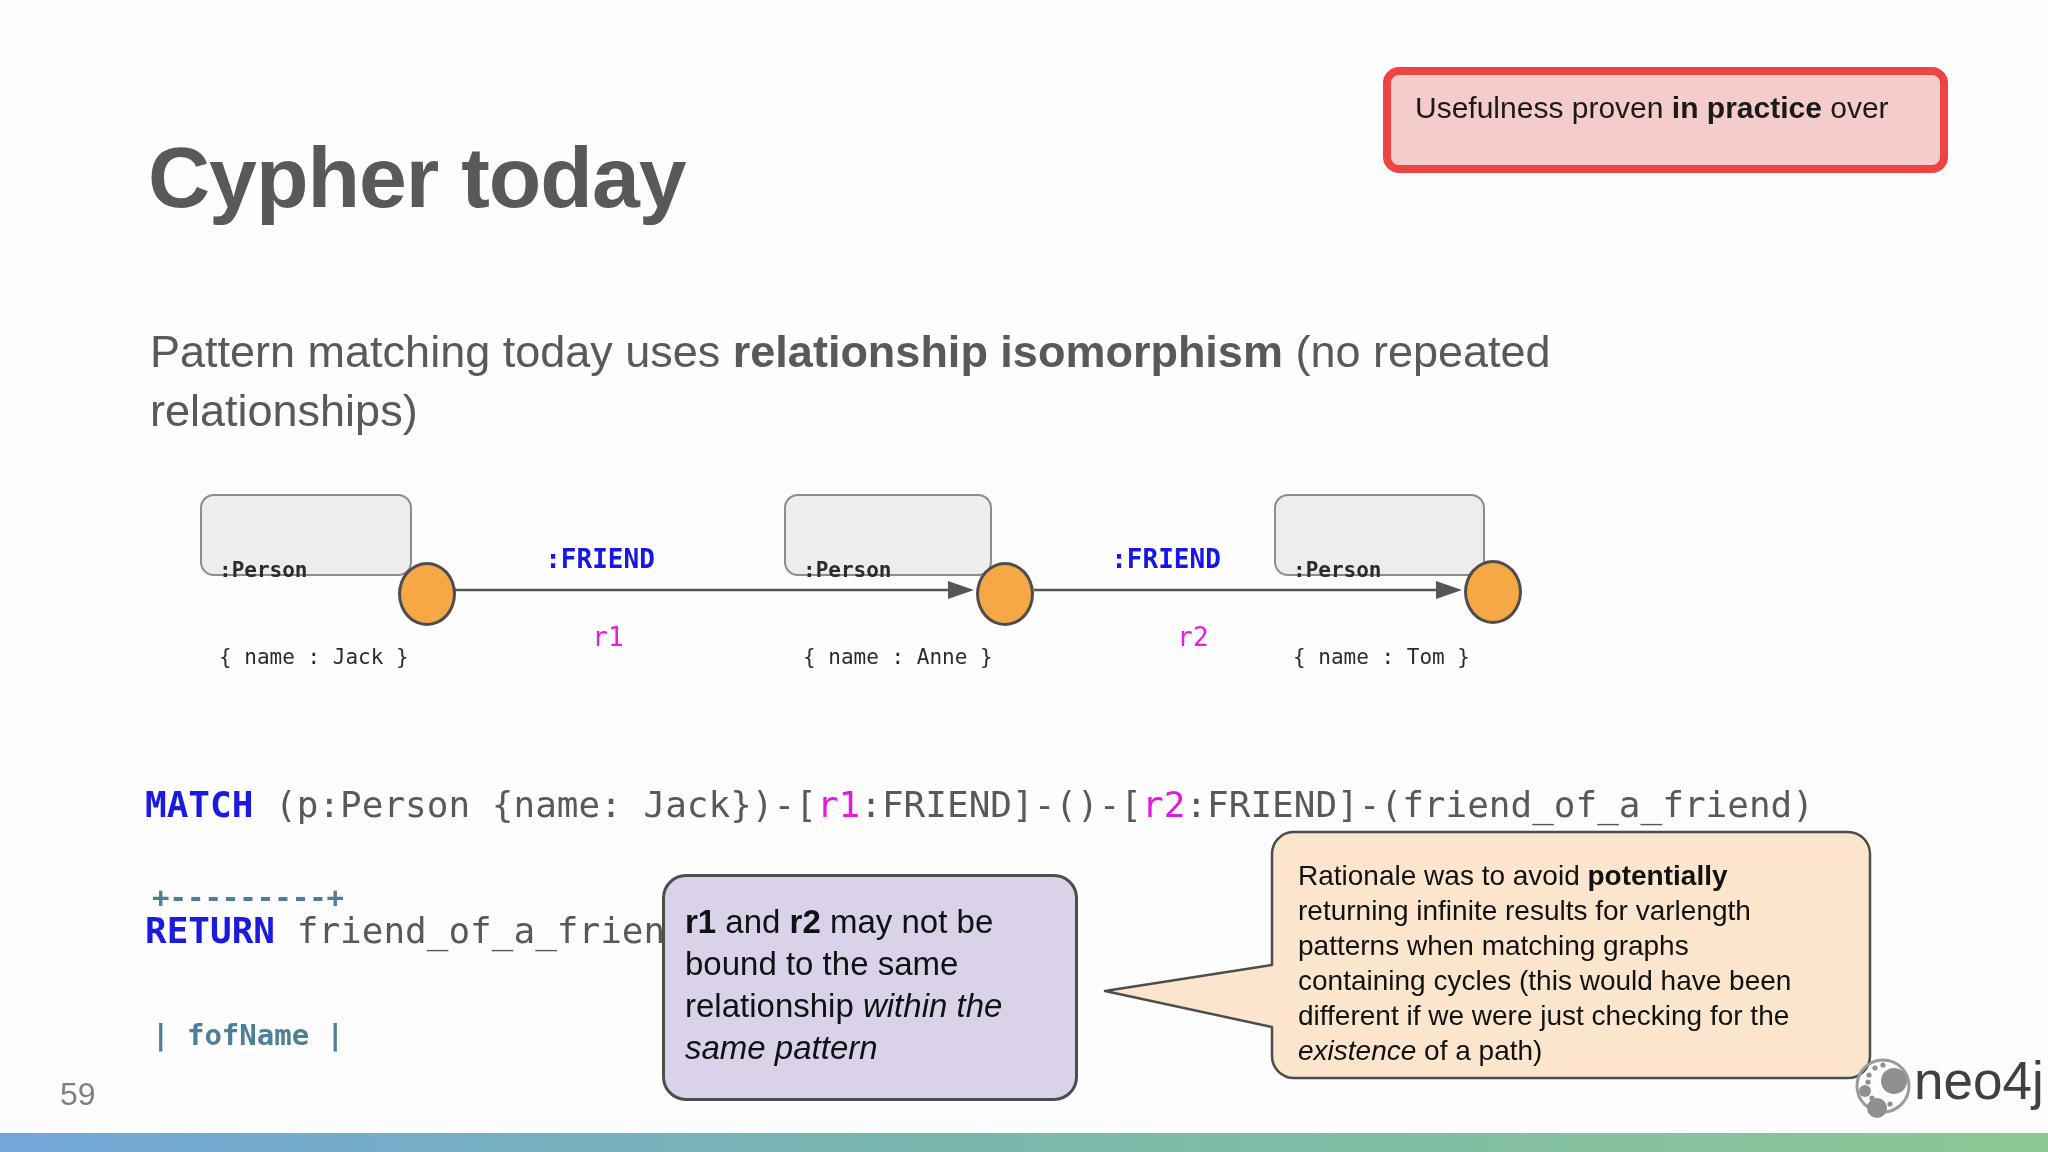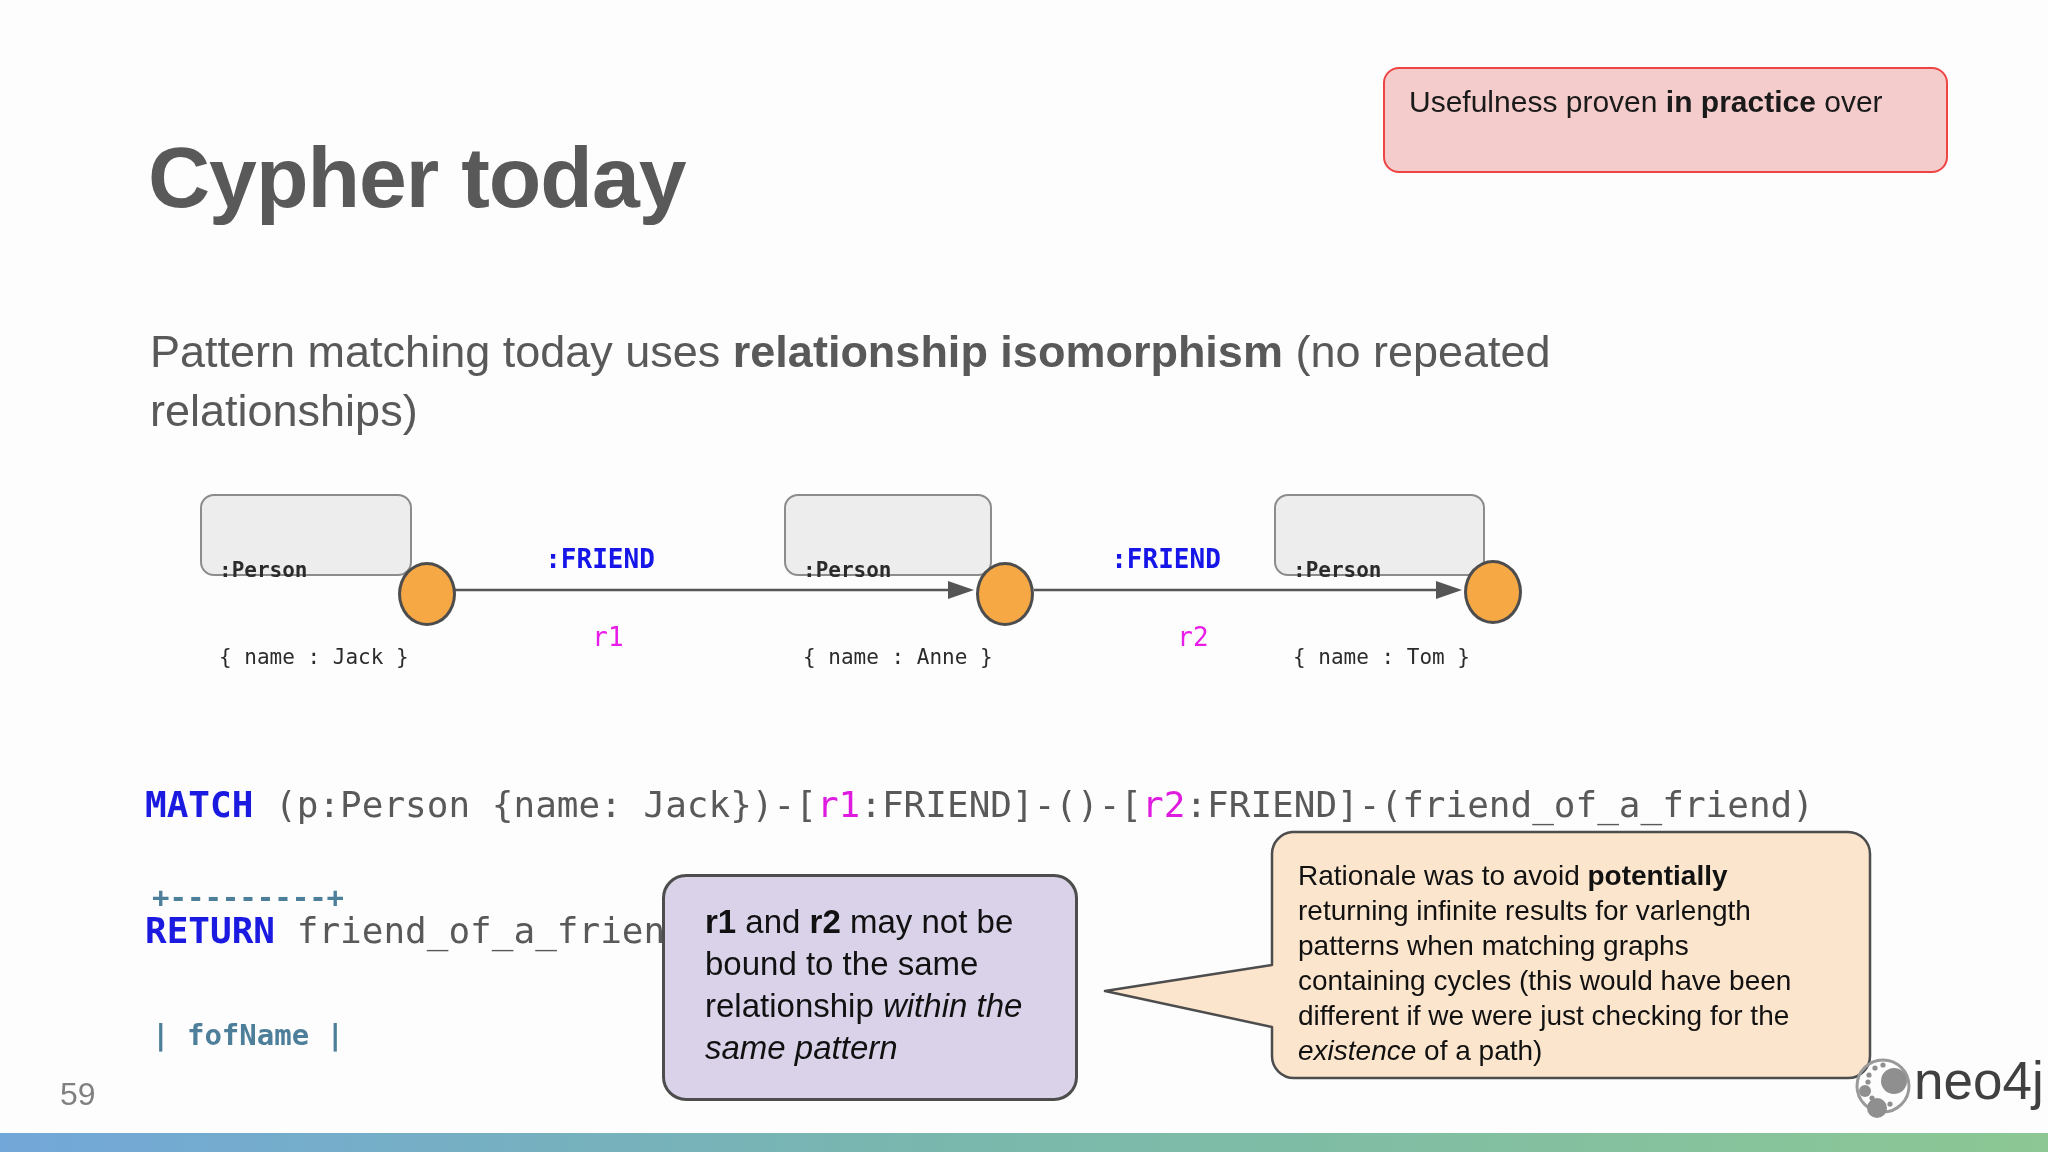--- a/index.html
+++ b/index.html
@@ -17,21 +17,21 @@
   .s-kw{color:#1a1ae0;font-weight:700;}
   .s-var{color:#e01be0;}
 
   
   .title{left:148px;top:128px;font-size:86px;font-weight:700;color:#595959;letter-spacing:-1px;}
   .intro{left:150px;top:322px;font-size:45px;line-height:59px;color:#595959;}
 
   
   .pink-box{
     left:1383px;top:67px;width:565px;height:106px;box-sizing:border-box;
-    background:#f4cccc;border:2px solid #ef4444;border-radius:16px;
+    background:#f4cccc;border:8px solid #ef4444;border-radius:16px;
     padding:14px 24px;font-size:30px;line-height:37px;color:#1a1a1a;
   }
 
   
   .node-label{
     box-sizing:border-box;height:82px;background:#ededed;border:2px solid #8c8c8c;
     border-radius:14px;padding:2px 17px;z-index:2;
     font-family:"DejaVu Sans Mono",monospace;font-size:21px;line-height:29px;color:#2b2b2b;
     white-space:pre;
   }
@@ -59,21 +59,21 @@
   .ascii-table{
     left:152px;top:782px;z-index:2;
     font-family:"DejaVu Sans Mono",monospace;font-size:29px;line-height:46px;
     font-weight:700;color:#4d7f9a;white-space:pre;
   }
 
   
   .purple-box{
     left:662px;top:874px;width:416px;height:227px;box-sizing:border-box;
     background:#d9d2e9;border:3px solid #4d4d4d;border-radius:24px;
-    padding:24px 40px;font-size:33px;line-height:42px;color:#111;z-index:2;
+    padding:24px 20px;font-size:33px;line-height:42px;color:#111;z-index:2;
   }
   .peach-text{
     left:1298px;top:858px;width:560px;font-size:28px;line-height:35px;color:#111;z-index:3;
   }
 
   
   .page-num{left:60px;top:1076px;font-size:32px;color:#808080;}
   .footer-bar{
     left:0;top:1133px;width:2048px;height:19px;
     background:linear-gradient(90deg,#72a7d9 0%,#79b7ae 45%,#8cc794 100%);

